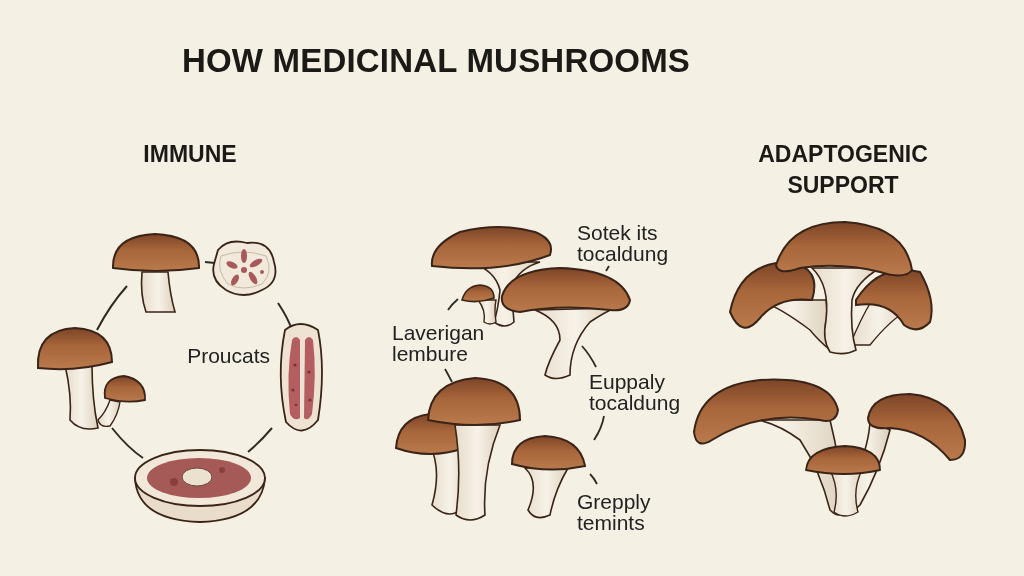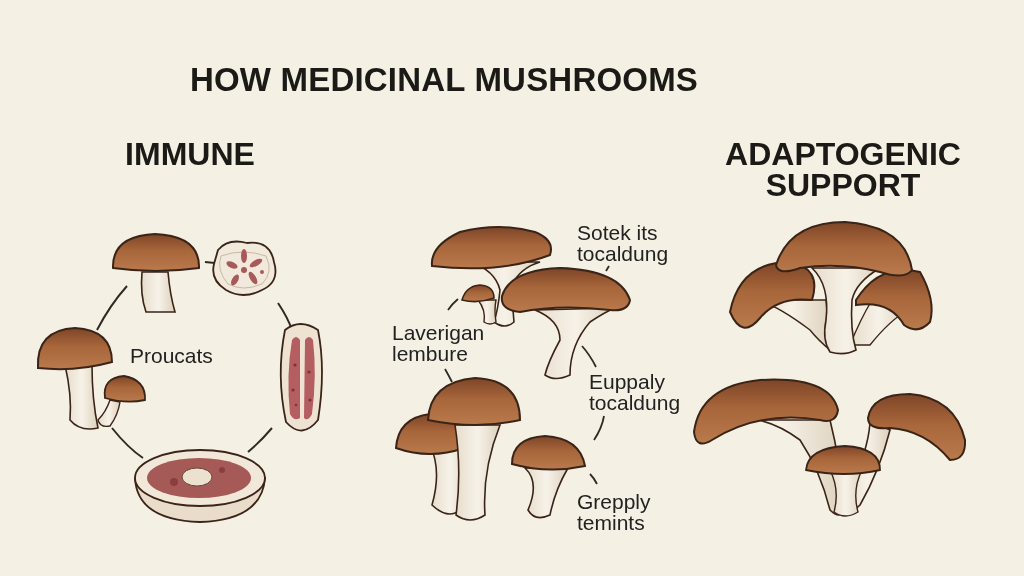--- a/index.html
+++ b/index.html
@@ -4,31 +4,31 @@
 <style>
   html, body { margin: 0; padding: 0; }
   body {
     width: 1024px; height: 576px; overflow: hidden;
     background: #f4f1e4;
     font-family: "Liberation Sans", "DejaVu Sans", sans-serif;
     color: #1b1a16;
     position: relative;
   }
   .title {
-    position: absolute; left: 16px; width: 856px; top: 42px;
-    text-align: center; font-weight: bold; font-size: 33px; letter-spacing: 0.2px; margin-top: 19px;
+    position: absolute; left: 8px; width: 856px; top: 42px;
+    text-align: center; font-weight: bold; font-size: 33px; letter-spacing: 0.2px;
   }
   .col-head {
     position: absolute; text-align: center; font-weight: bold;
-    font-size: 32px; line-height: 31px;
+    font-size: 23px; line-height: 31px;
   }
   .label {
     position: absolute; font-size: 21px; line-height: 21px; color: #222;
   }
-  .label.center { text-align: left; }
+  .label.center { text-align: right; }
   svg.art { position: absolute; left: 0; top: 0; }
 </style>
 </head>
 <body>
 
 <div class="title">HOW MEDICINAL MUSHROOMS</div>
 
 <div class="col-head" style="left:60px;width:260px;top:139px;">
   <div>IMMUNE</div>
 </div>

